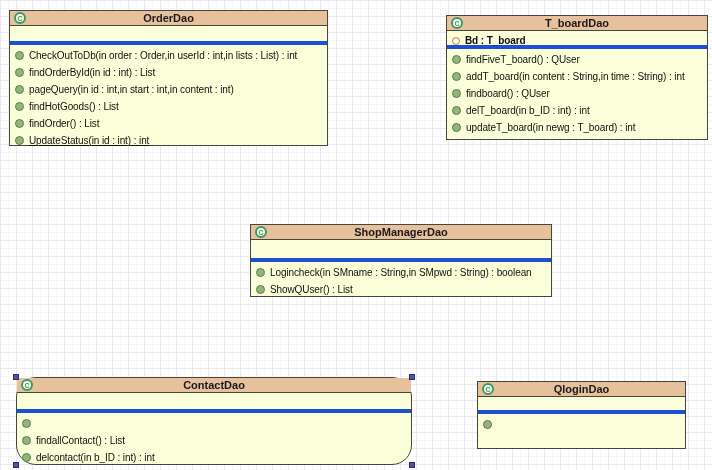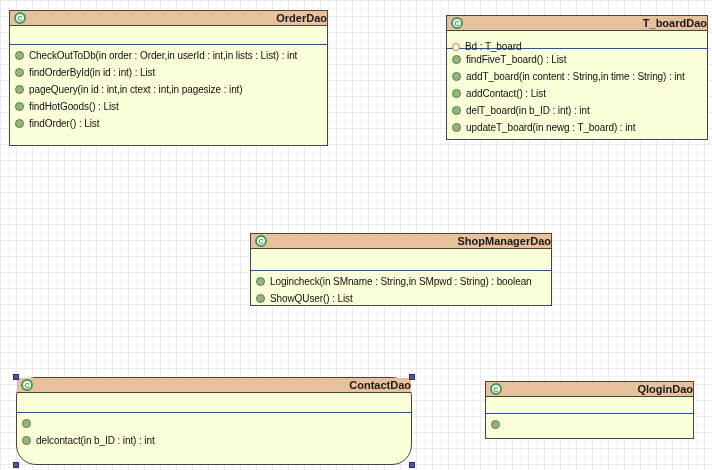--- a/index.html
+++ b/index.html
@@ -23,39 +23,40 @@
     box-sizing:border-box;
     border:1px solid #46463c;
     background:#fbffd9;
   }
 
   .cls-header {
     position:relative;
     height:14px;
     background:#e7c09c;
     border-bottom:1px solid #46463c;
-    display:flex; align-items:center; justify-content:flex-end;
+    display:flex; align-items:center; justify-content:center;
   }
   .cls-name {
     font-size:11px; font-weight:bold; color:#1a1a1a;
     line-height:14px;
   }
   .class-icon {
     position:absolute; left:4px; top:1px;
     width:12px; height:12px; box-sizing:border-box;
     border:2px solid #3c9a62; border-radius:50%;
     background:#f7fae9;
     color:#3c9a62; font-size:7px; font-weight:bold;
     display:flex; align-items:center; justify-content:center;
   }
 
   .cls-attrs {
     box-sizing:border-box;
-    border-bottom:1px solid #1d4ed8;
-    padding-top:8px;
+    border-bottom:4px solid #1d4ed8;
+    padding-top:2px;
+    font-weight:bold;
   }
   .cls-methods { padding-top:2px; }
 
   .member-row {
     height:17px;
     display:flex; align-items:center;
     padding-left:5px; gap:5px;
     white-space:nowrap; overflow:hidden;
     font-size:10px; letter-spacing:-0.1px; color:#111;
   }
@@ -82,25 +83,25 @@
   .h-tl { left:-4px; top:-4px; }
   .h-tr { right:-4px; top:-4px; }
   .h-bl { left:-4px; bottom:-4px; }
   .h-br { right:-4px; bottom:-4px; }
 
   
   #box-orderdao     { left:9px;   top:10px;  width:319px; height:136px; }
   #box-orderdao     .cls-attrs { height:19px; }
   #box-tboarddao    { left:446px; top:15px;  width:262px; height:125px; }
   #box-tboarddao    .cls-attrs { height:18px; }
-  #box-shopmanager  { left:250px; top:224px; width:302px; height:73px;margin-top:9px; }
+  #box-shopmanager  { left:250px; top:224px; width:302px; height:73px; }
   #box-shopmanager  .cls-attrs { height:22px; }
   #box-contactdao   { left:16px;  top:377px; width:396px; height:88px;border-radius:20px; }
   #box-contactdao   .cls-attrs { height:20px; }
-  #box-qlogindao    { left:477px; top:381px; width:209px; height:58px;margin-left:8px; }
+  #box-qlogindao    { left:477px; top:381px; width:209px; height:68px; }
   #box-qlogindao    .cls-attrs { height:17px; }
 </style>
 </head>
 <body>
 
 <div class="canvas">
 
   <div class="uml-class" id="box-orderdao">
     <div class="cls-header">
       <span class="class-icon">C</span>
@@ -111,56 +112,60 @@
       <div class="member-row">
         <span class="method-icon"></span>
         <span>CheckOutToDb(in order : Order,in userId : int,in lists : List) : int</span>
       </div>
       <div class="member-row">
         <span class="method-icon"></span>
         <span>findOrderById(in id : int) : List</span>
       </div>
       <div class="member-row">
         <span class="method-icon"></span>
-        <span>pageQuery(in id : int,in ctext : int,in pagesize : int)</span>
+        <span>pageQuery(in id : int,in start : int,in content : int)</span>
       </div>
       <div class="member-row">
         <span class="method-icon"></span>
         <span>findHotGoods() : List</span>
       </div>
       <div class="member-row">
         <span class="method-icon"></span>
         <span>findOrder() : List</span>
+      </div>
+      <div class="member-row">
+        <span class="method-icon"></span>
+        <span class="static">UpdateStatus(in id : int) : int</span>
       </div>
     </div>
   </div>
 
   <div class="uml-class" id="box-tboarddao">
     <div class="cls-header">
       <span class="class-icon">C</span>
       <span class="cls-name">T_boardDao</span>
     </div>
     <div class="cls-attrs">
       <div class="member-row attr-row">
         <span class="attr-icon"></span>
         <span>Bd : T_board</span>
       </div>
     </div>
     <div class="cls-methods">
       <div class="member-row">
         <span class="method-icon"></span>
-        <span>findFiveT_board() : List</span>
+        <span>findFiveT_board() : QUser</span>
       </div>
       <div class="member-row">
         <span class="method-icon"></span>
         <span>addT_board(in content : String,in time : String) : int</span>
       </div>
       <div class="member-row">
         <span class="method-icon"></span>
-        <span>addContact() : List</span>
+        <span>findboard() : QUser</span>
       </div>
       <div class="member-row">
         <span class="method-icon"></span>
         <span>delT_board(in b_ID : int) : int</span>
       </div>
       <div class="member-row">
         <span class="method-icon"></span>
         <span>updateT_board(in newg : T_board) : int</span>
       </div>
     </div>
@@ -193,20 +198,24 @@
       <span class="class-icon">C</span>
       <span class="cls-name">ContactDao</span>
     </div>
     <div class="cls-attrs"></div>
     <div class="cls-methods">
       <div class="member-row">
         <span class="method-icon"></span>
       </div>
       <div class="member-row">
         <span class="method-icon"></span>
+        <span>findallContact() : List</span>
+      </div>
+      <div class="member-row">
+        <span class="method-icon"></span>
         <span>delcontact(in b_ID : int) : int</span>
       </div>
     </div>
   </div>
 
   <div class="uml-class" id="box-qlogindao">
     <div class="cls-header">
       <span class="class-icon">C</span>
       <span class="cls-name">QloginDao</span>
     </div>

